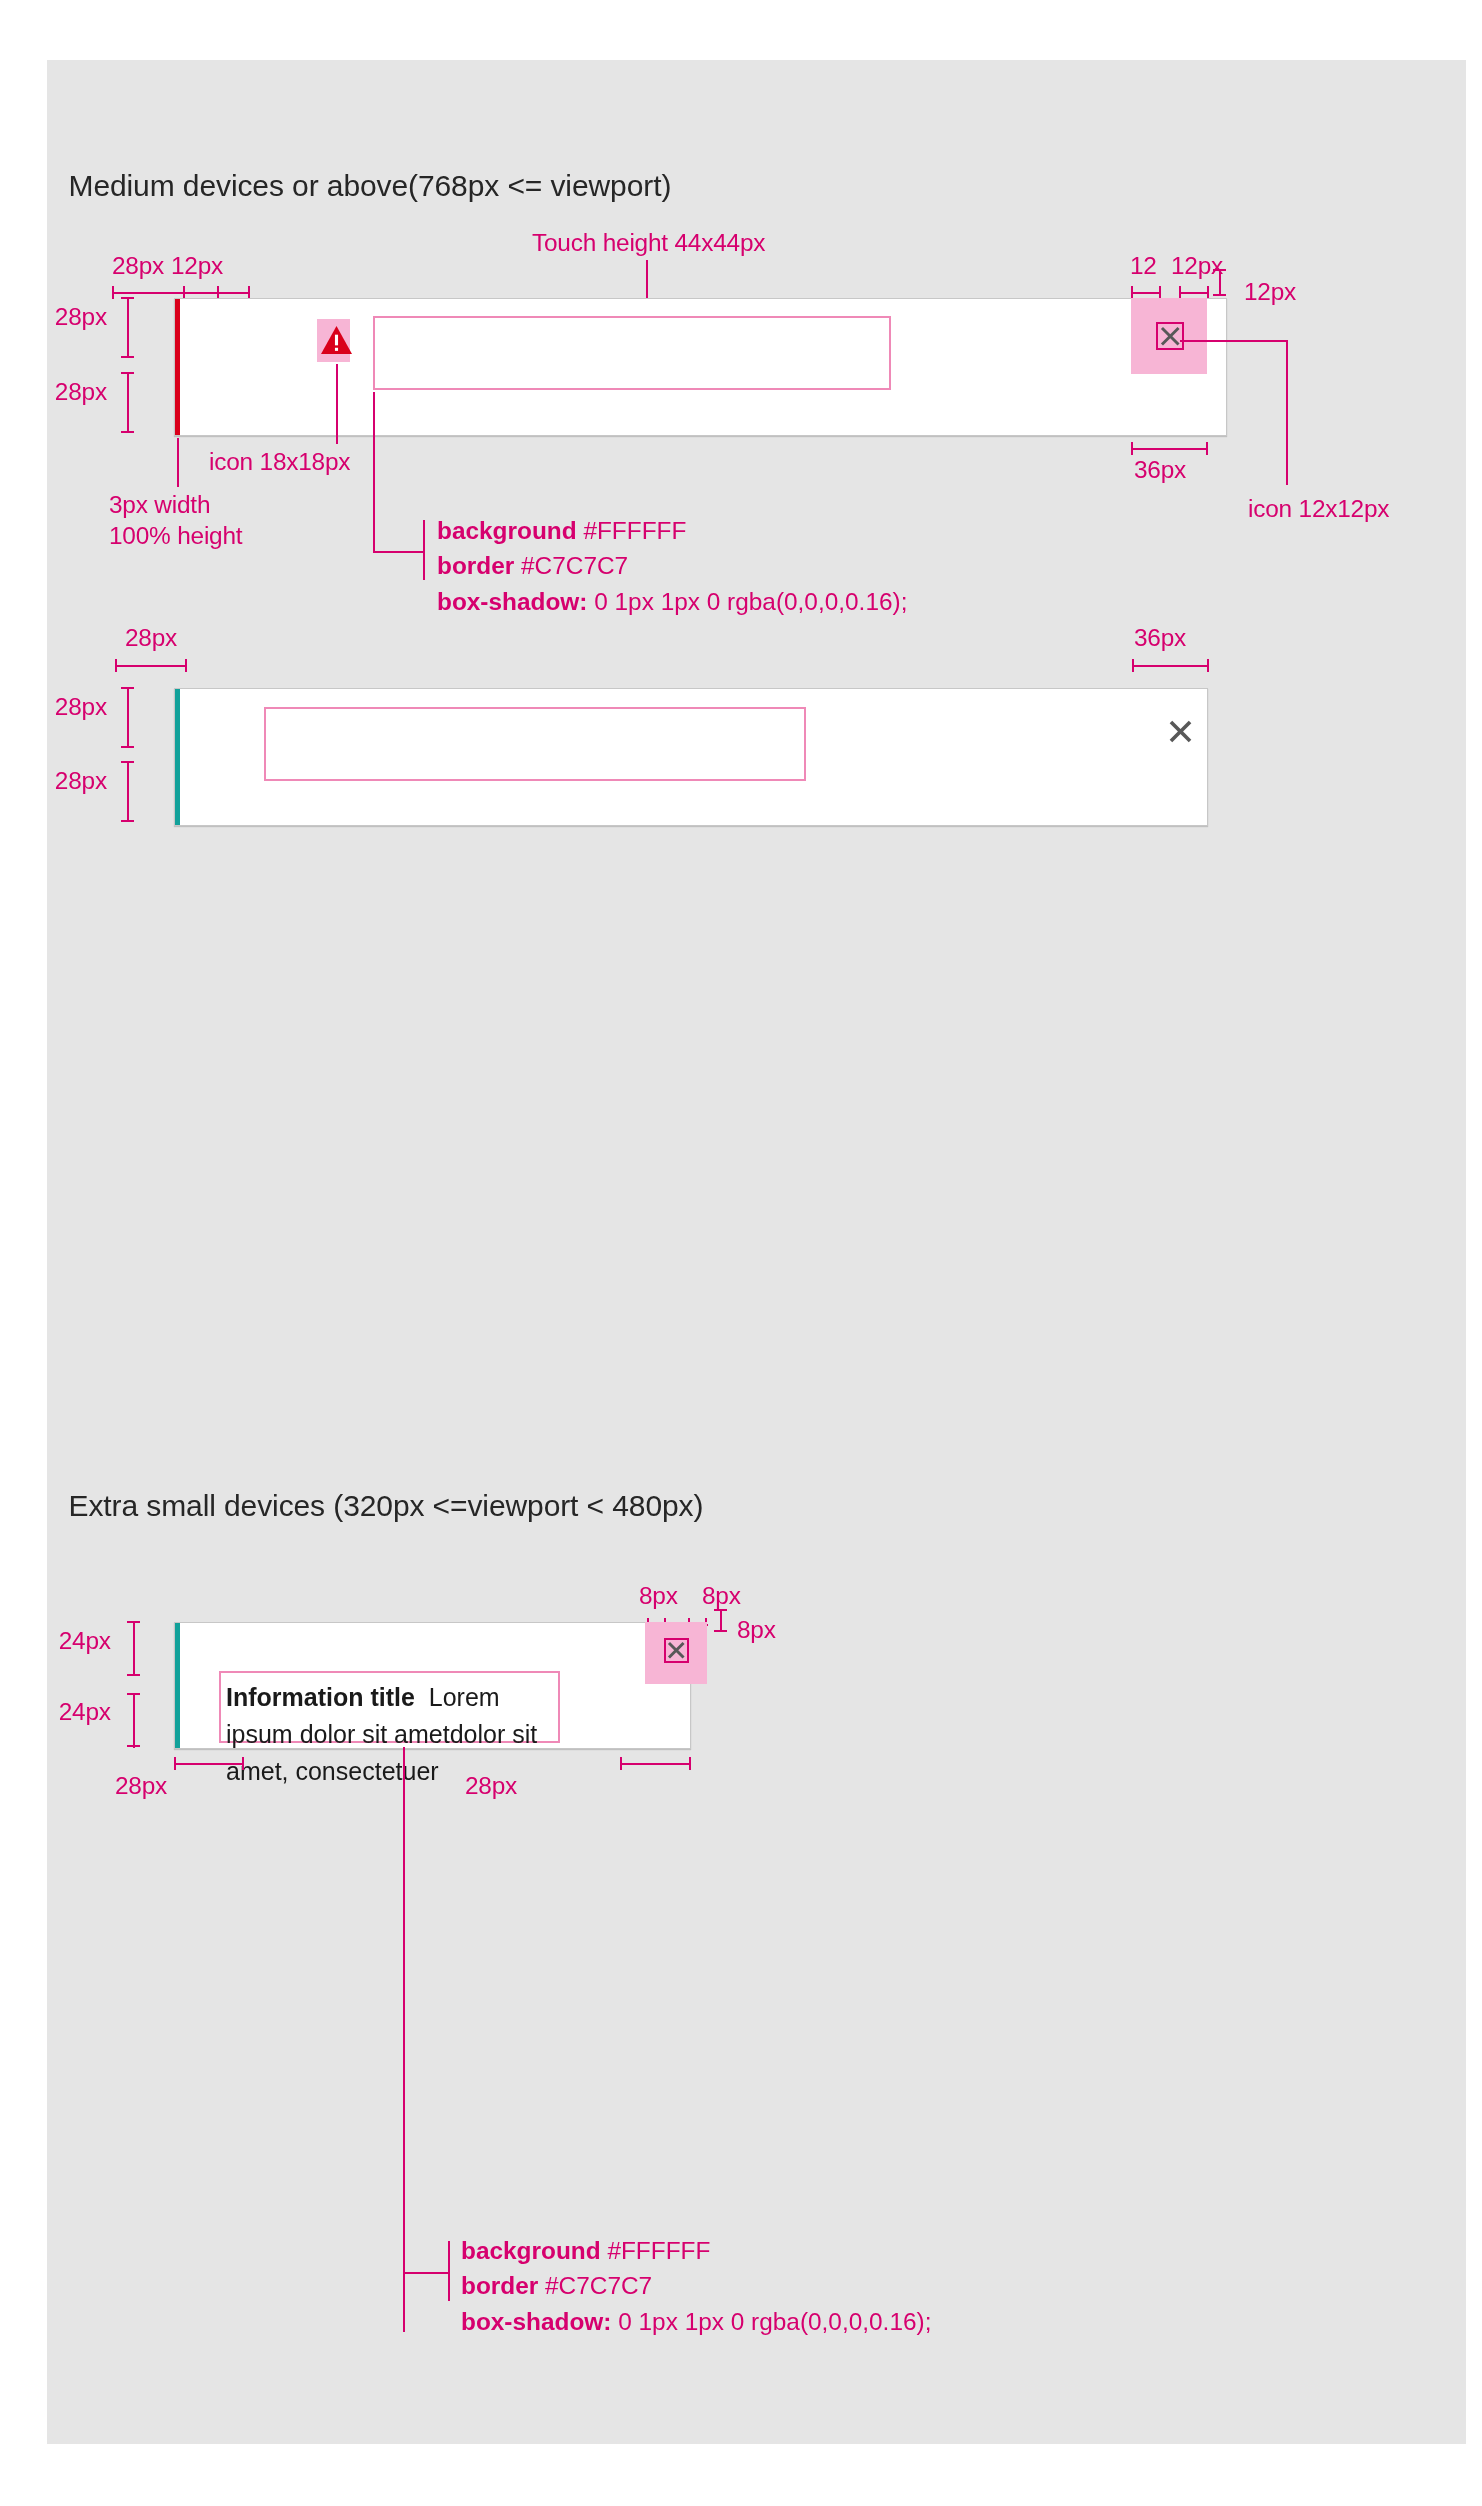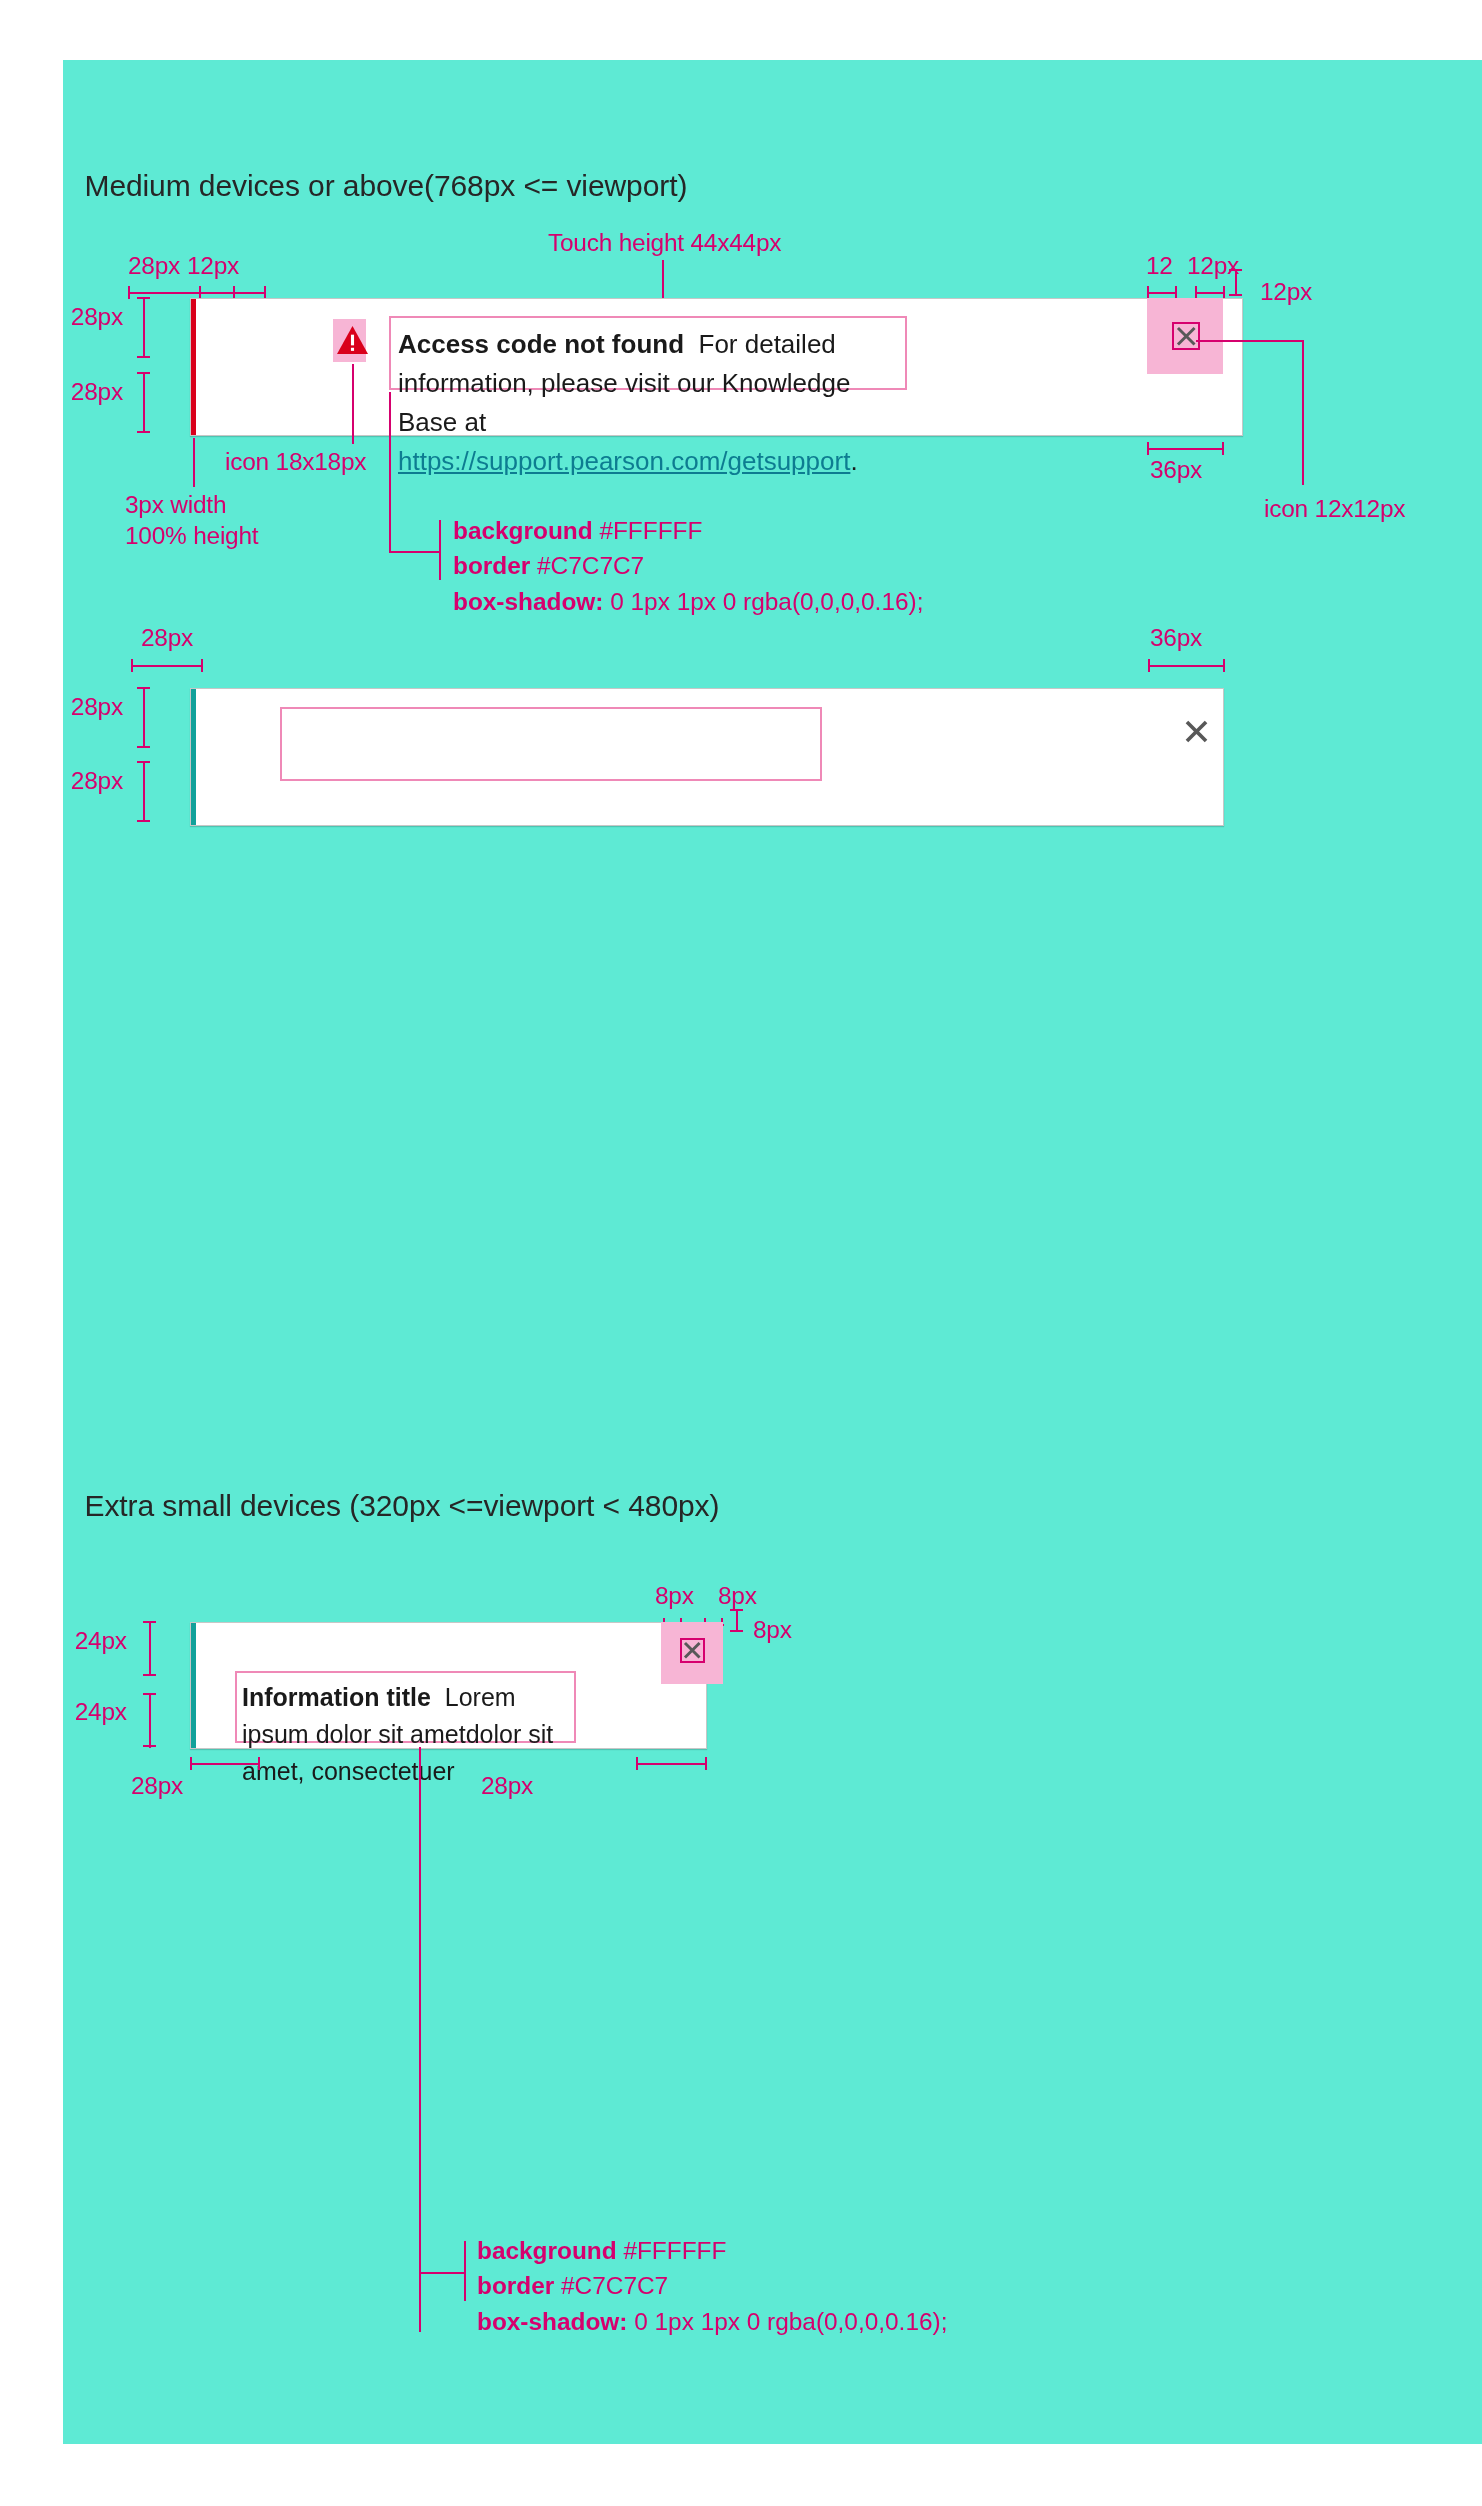--- a/index.html
+++ b/index.html
@@ -5,23 +5,23 @@
   * { box-sizing: border-box; }
   html, body { margin:0; padding:0; }
   body {
     width:1482px; height:2506px;
     background:#ffffff;
     font-family:"Liberation Sans", sans-serif;
     position:relative;
     overflow:hidden;
   }
   .canvas{
-    position:absolute; left:63px; top:60px;
+    position:absolute; left:47px; top:60px;
     width:1419px; height:2384px;
-    background:#5eead4;
+    background:#e5e5e5;
   }
   
   .anno{
     position:absolute;
     color:#d6006e;
     font-size:24.4px;
     line-height:1.25;
     white-space:nowrap;
     letter-spacing:-0.2px;
   }
@@ -144,23 +144,20 @@
   <div class="touch-target" style="left:270px; top:259px; width:33px; height:43px;"></div>
   <div class="warn-icon" style="left:273px; top:265px;">
     <svg width="33" height="31" viewBox="0 0 34 32">
       <path d="M17 1 L33 30 L1 30 Z" fill="#D9001B"></path>
       <rect x="15.4" y="10" width="3.2" height="11" fill="#ffffff"></rect>
       <rect x="15.4" y="23.5" width="3.2" height="3.2" fill="#ffffff"></rect>
     </svg>
   </div>
 
   <div class="textbox-outline" style="left:326px; top:256px; width:518px; height:74px;"></div>
-  <div style="position:absolute; left:335px; top:265px; width:507px; font-size:26px; line-height:39px;">
-    <span class="alert-title">Access code not found</span><span>&nbsp; </span><span class="alert-text">For detailed information, please visit our Knowledge Base at </span><a class="alert-link" href="#">https://support.pearson.com/getsupport</a><span class="alert-text">.</span>
-  </div>
 
   <div class="rule-v" style="left:289px; top:304px; height:80px;"></div>
   <div class="anno" style="left:162px; top:387px;">icon 18x18px</div>
 
   <div class="rule-v" style="left:130px; top:378px; height:49px;"></div>
   <div class="anno" style="left:62px; top:430px;">3px width</div>
   <div class="anno" style="left:62px; top:461px;">100% height</div>
 
   <div class="rule-h" style="left:1084px; top:388px; width:76px;"></div>
   <div class="cap-v" style="left:1084px; top:382px;"></div>

